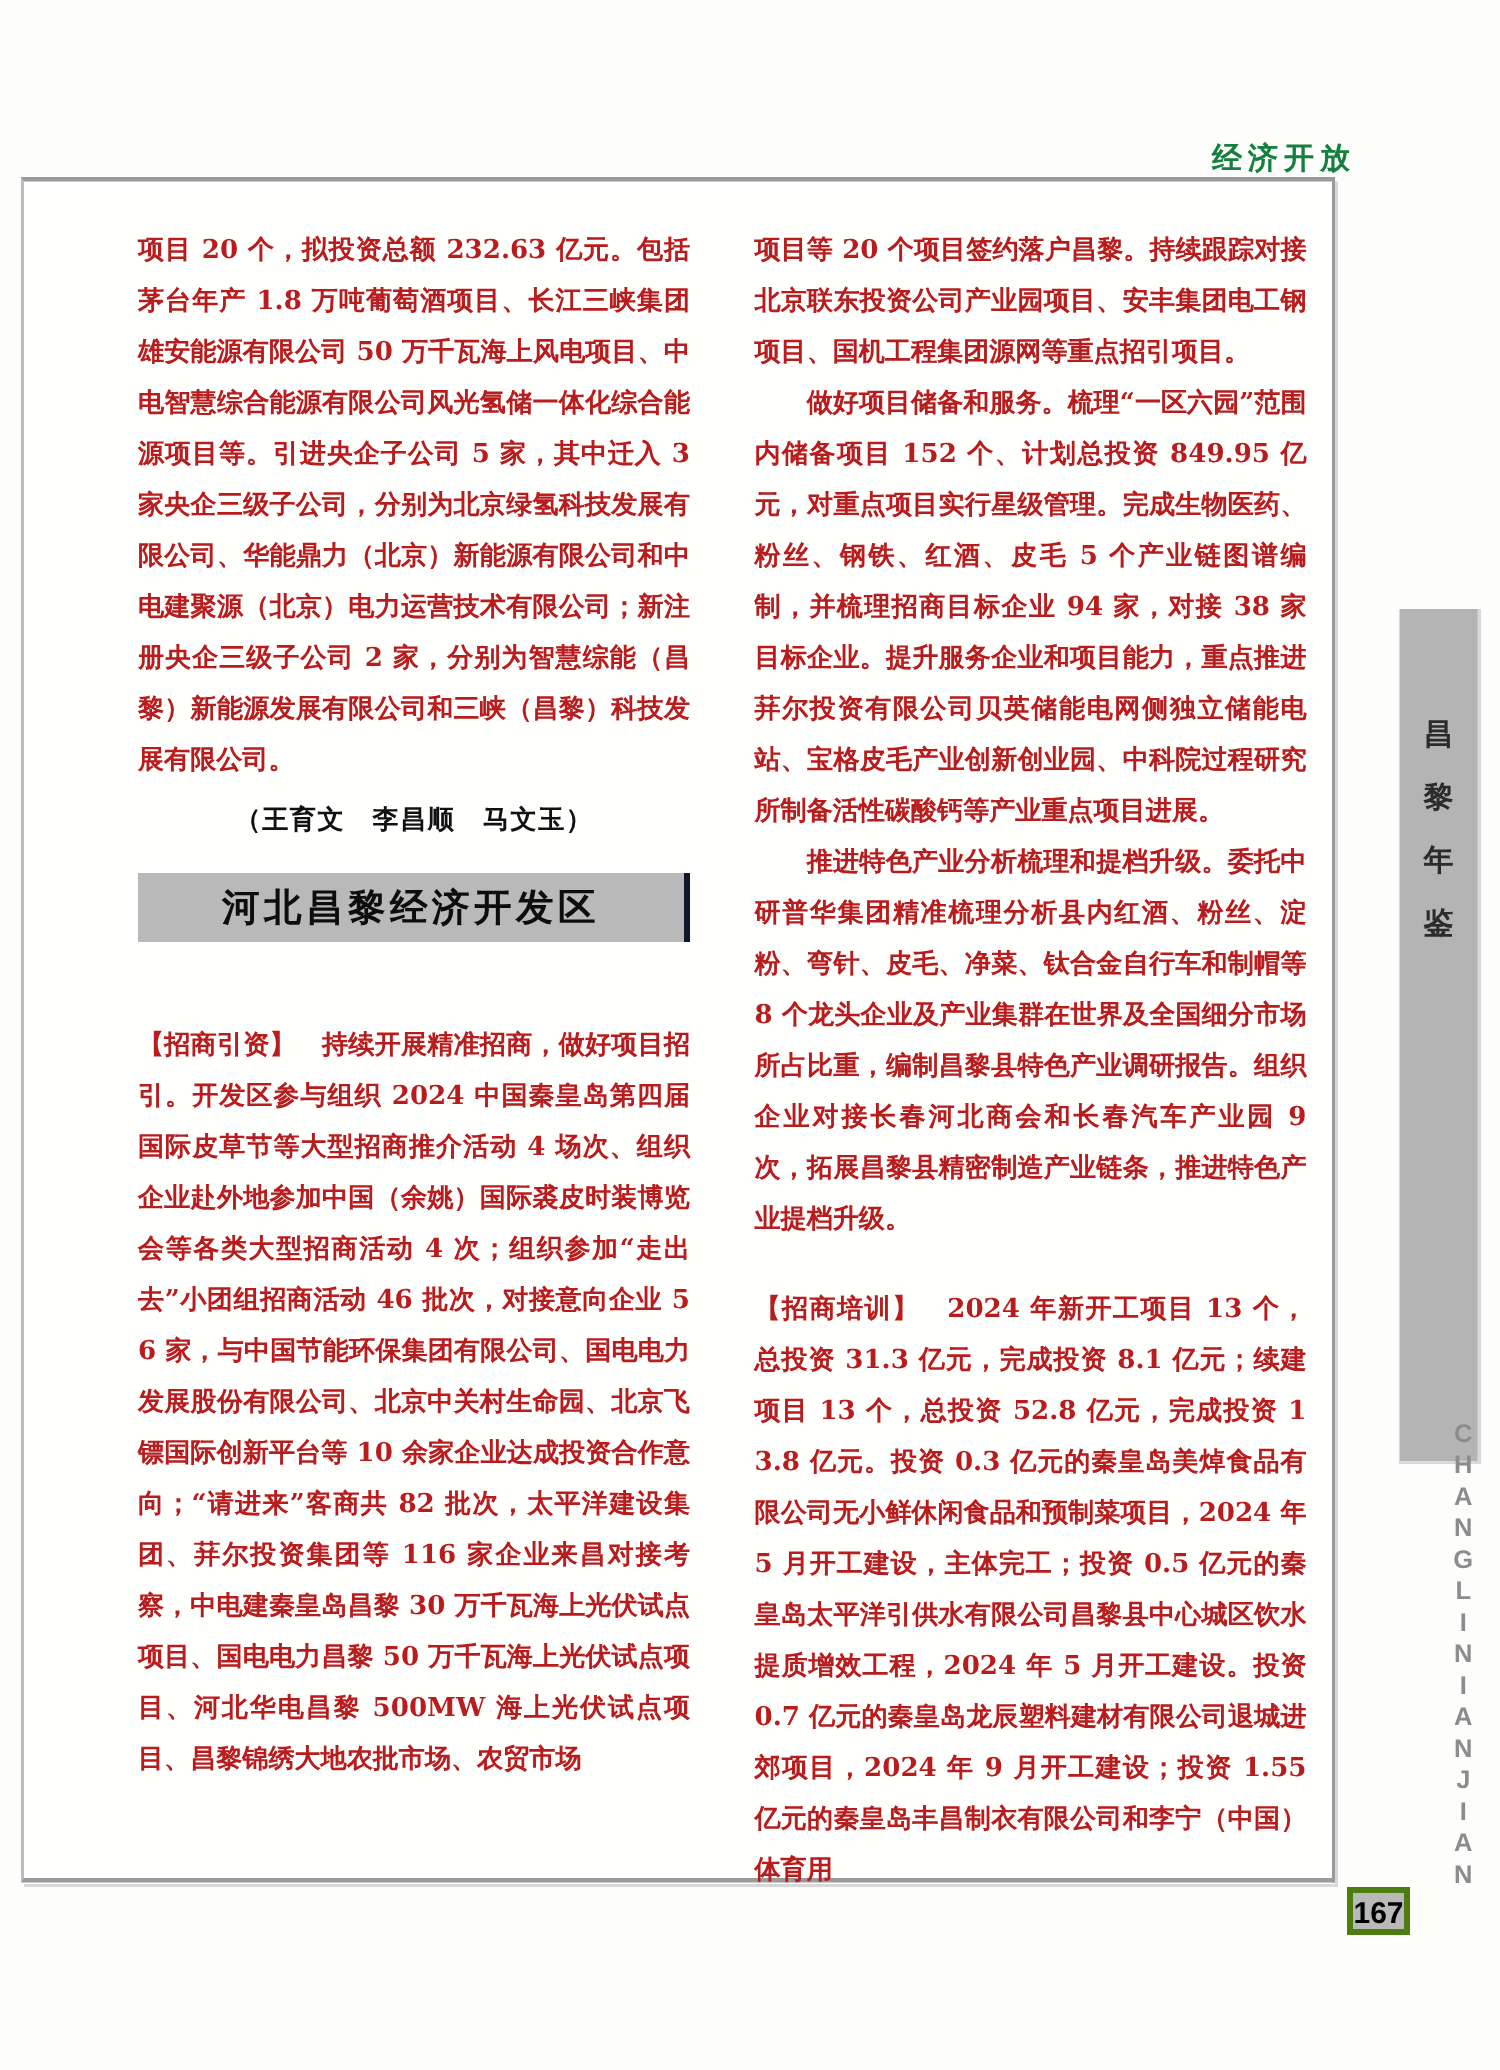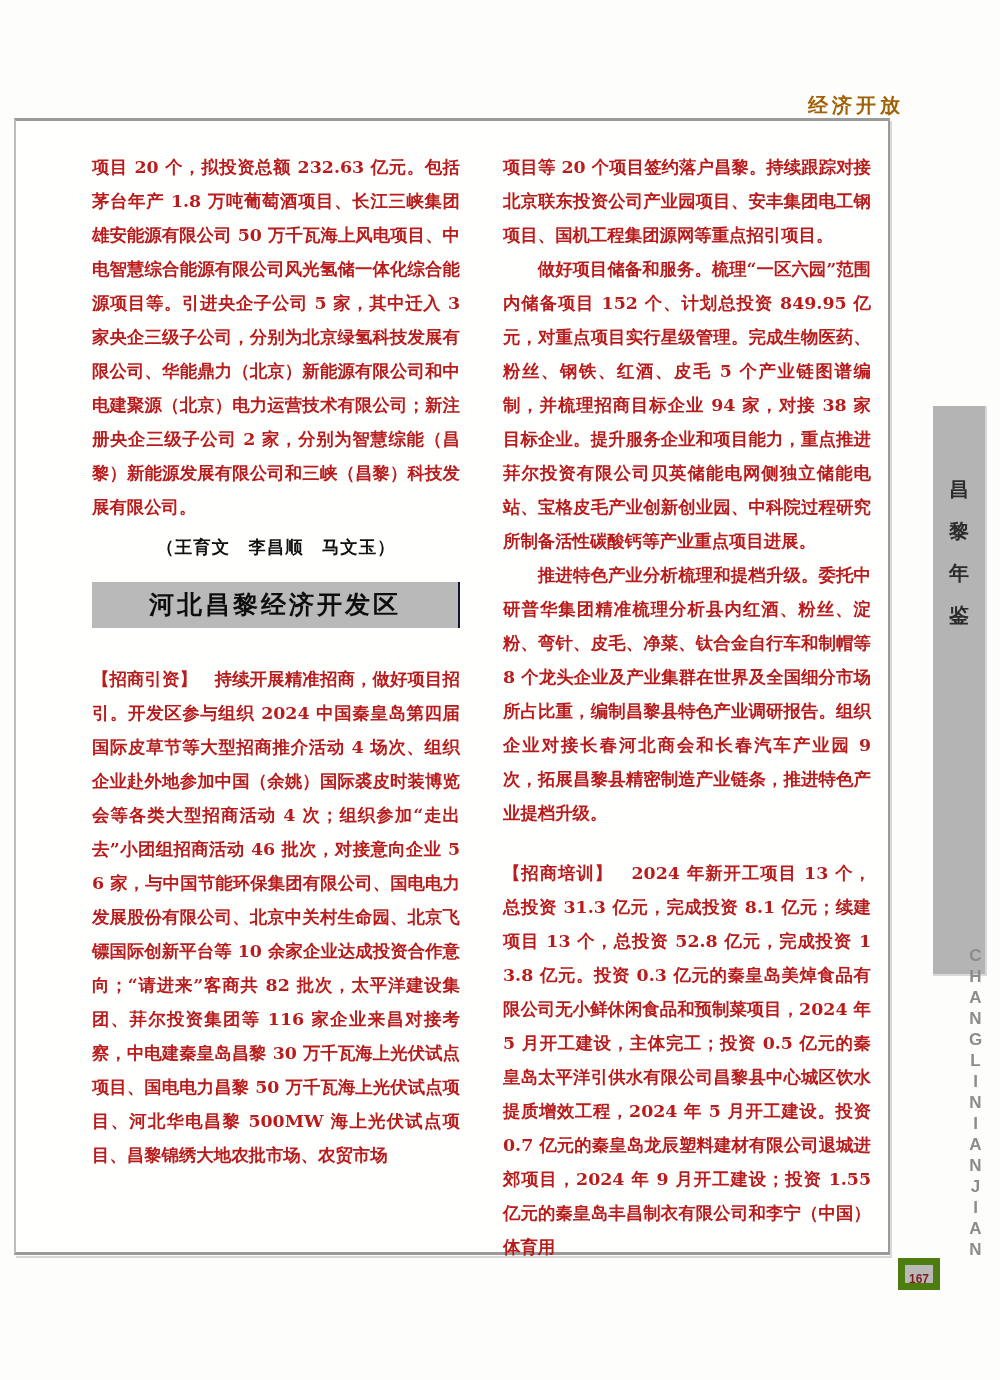--- a/index.html
+++ b/index.html
@@ -26,21 +26,21 @@
   }
 
   
   .running-head {
     position: absolute;
     right: 96px;
     top: 92px;
     font-size: 20px;
     font-weight: bold;
     letter-spacing: 4px;
-    color: #a16207;
+    color: #15803d;
     font-family: "DejaVu Serif", "Liberation Serif", serif;
     white-space: nowrap;
     text-align: center;
   }
 
   
   .frame {
     position: absolute;
     left: 14px;
     top: 118px;
@@ -104,26 +104,26 @@
     font-size: 17.4px;
     line-height: 34px;
     color: #111;
     text-align: center;
     margin: 6px 0 0 0;
     letter-spacing: 1px;
   }
 
   
   .section-banner {
-    margin: 18px 0 8px 0;
+    margin: 18px 0 26px 0;
     background: #b9b9b9;
     height: 46px;
     line-height: 46px;
     text-align: center;
-    border-right: 2px solid #0f172a;
+    border-right: 4px solid #0f172a;
   }
   .section-banner .title {
     font-family: "DejaVu Serif", "Liberation Serif", serif;
     font-weight: bold;
     font-size: 25px;
     letter-spacing: 3px;
     color: #0d0d0d;
   }
 
   
@@ -184,28 +184,28 @@
   }
 
   
   .page-number {
     position: absolute;
     left: 898px;
     top: 1258px;
     width: 42px;
     height: 32px;
     background: #b9b9b9;
-    border: 7px solid #4d7c0f;
+    border: 4px solid #4d7c0f;
     box-sizing: border-box;
     text-align: center;
     line-height: 28px;
     font-family: "Liberation Sans", "DejaVu Sans", sans-serif;
     font-weight: bold;
-    font-size: 12px;
-    color: #7f1d1d;
+    font-size: 20px;
+    color: #000000;
   }
 </style>
 </head>
 <body>
 
 <div class="page">
 
   <div class="running-head">经济开放</div>
 
   <div class="frame"></div>

